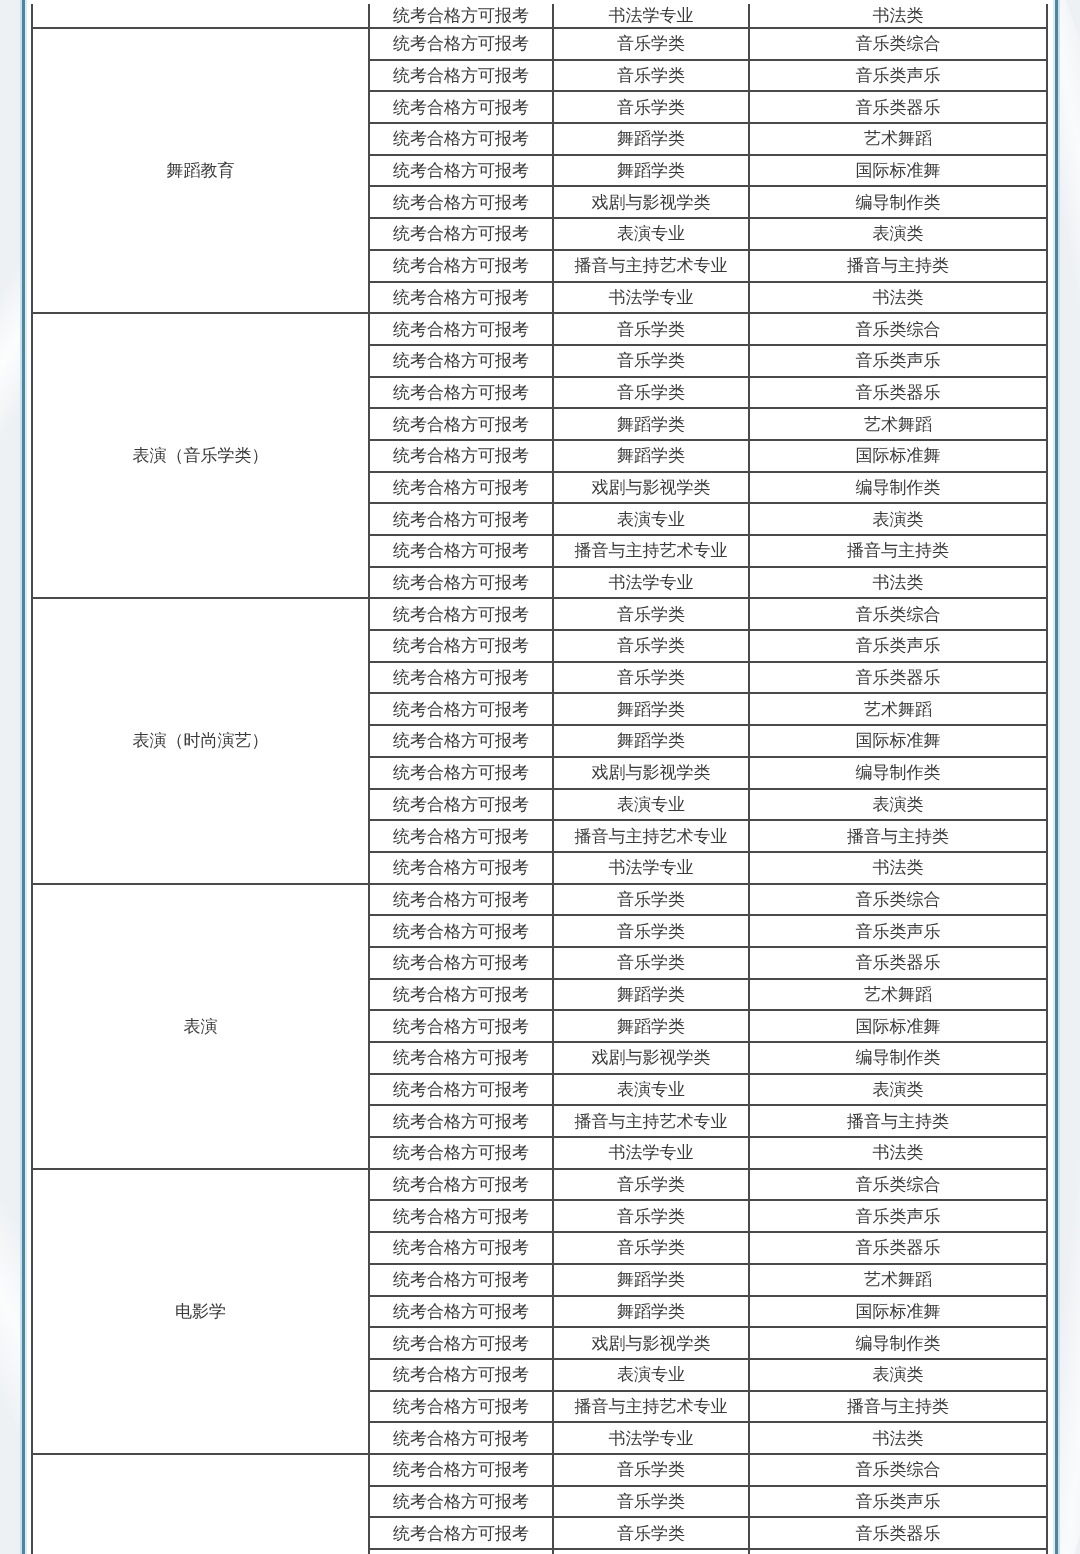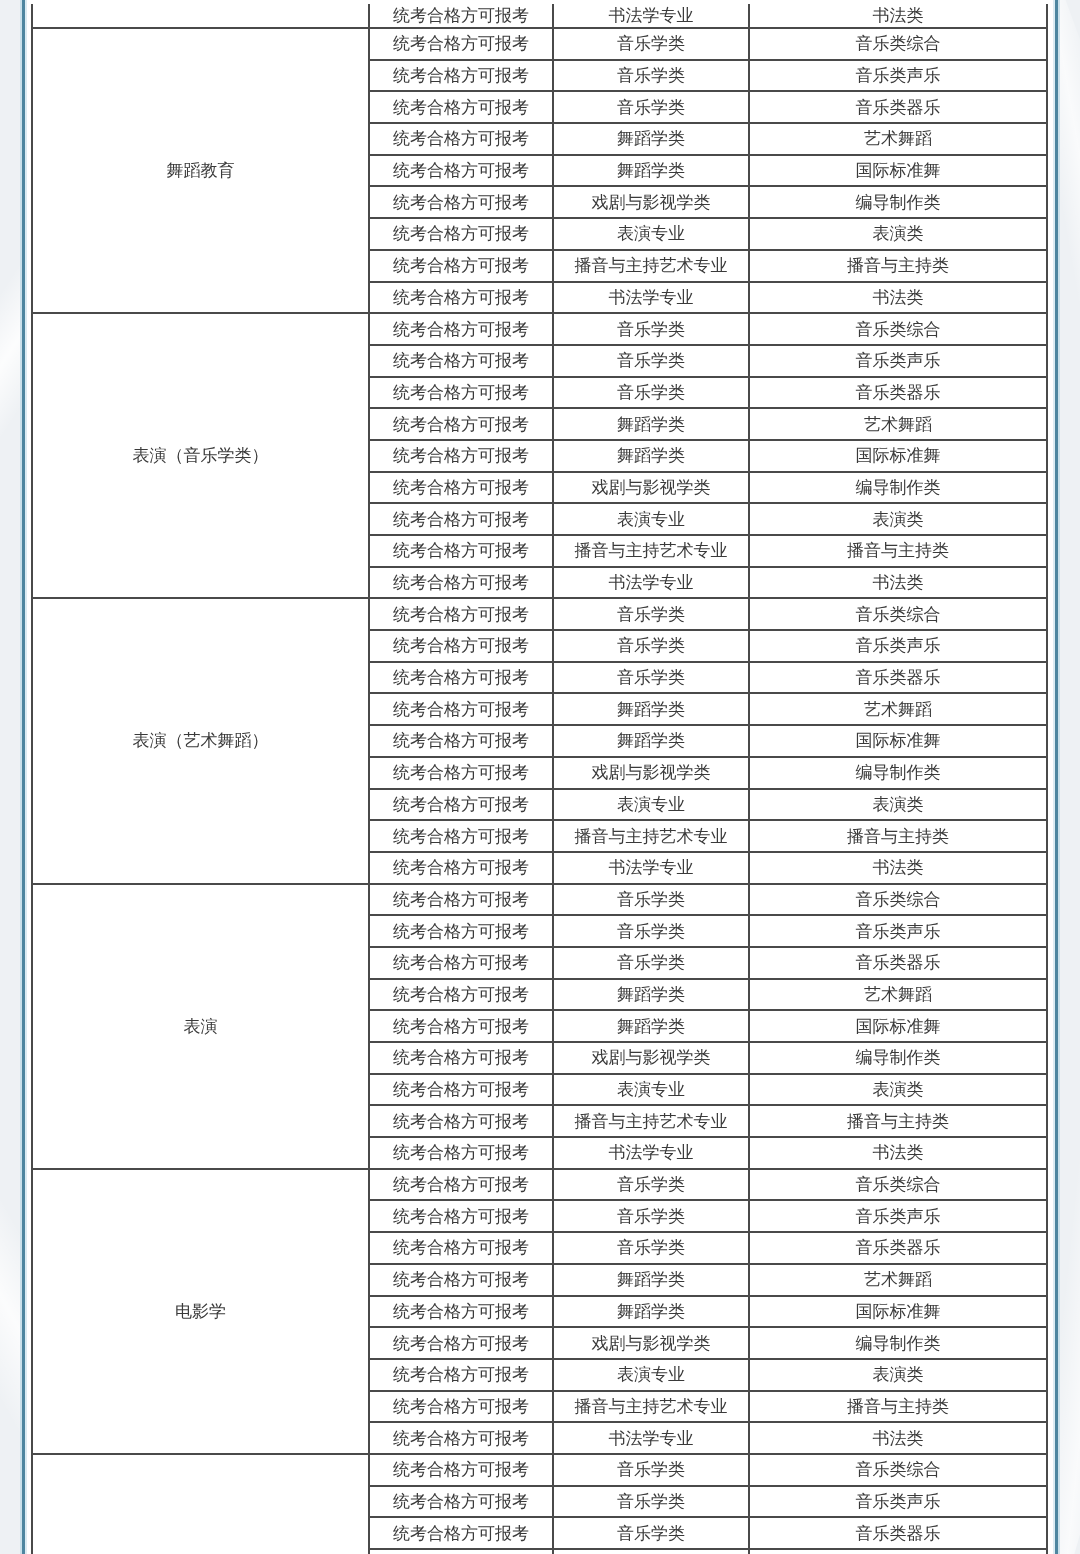--- a/index.html
+++ b/index.html
@@ -163,21 +163,21 @@
         <td class="">统考合格方可报考</td>
         <td class="">播音与主持艺术专业</td>
         <td class="">播音与主持类</td>
       </tr>
       <tr class="row">
         <td class="">统考合格方可报考</td>
         <td class="">书法学专业</td>
         <td class="">书法类</td>
       </tr>
       <tr class="row">
-        <td class="major" rowspan="9">表演（艺术舞蹈）</td>
+        <td class="major" rowspan="9">表演（时尚演艺）</td>
         <td class="">统考合格方可报考</td>
         <td class="">音乐学类</td>
         <td class="">音乐类综合</td>
       </tr>
       <tr class="row">
         <td class="">统考合格方可报考</td>
         <td class="">音乐学类</td>
         <td class="">音乐类声乐</td>
       </tr>
       <tr class="row">

